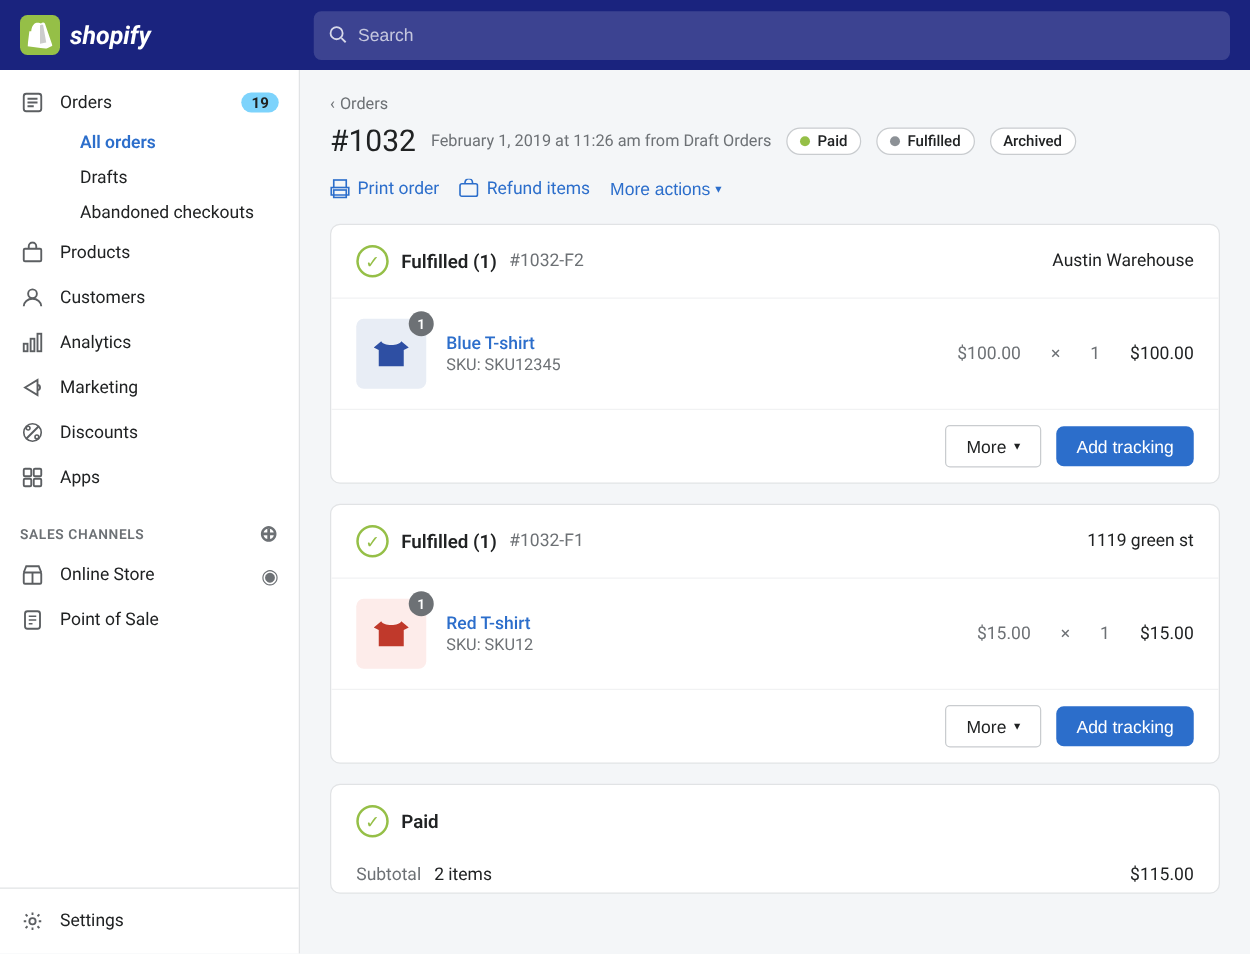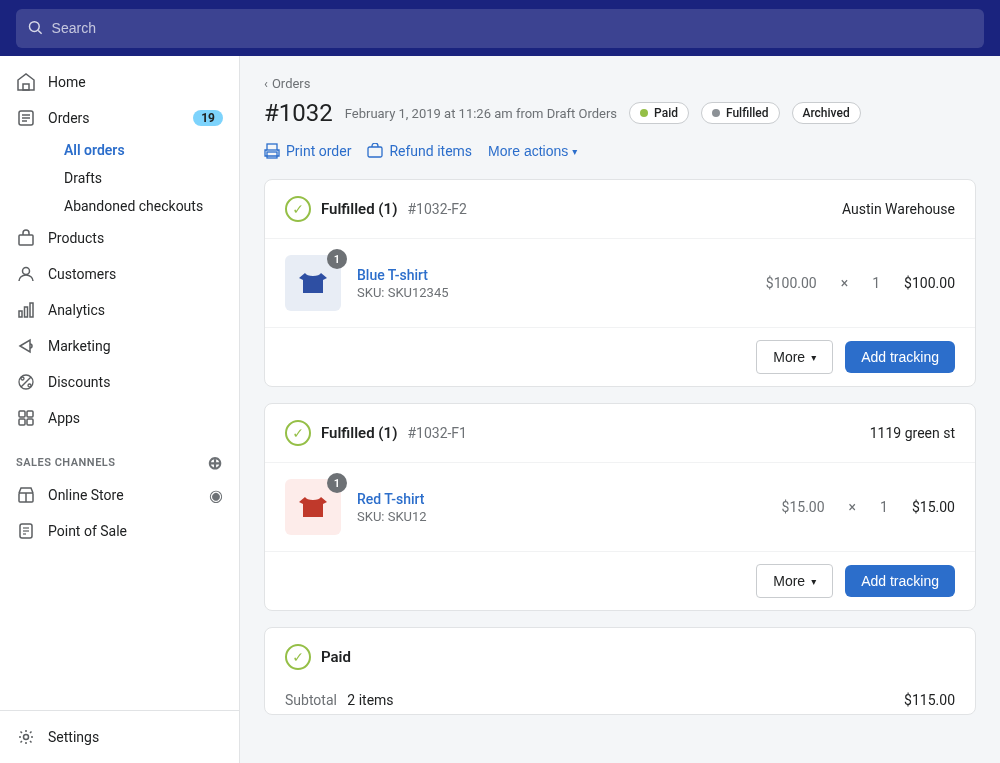--- a/index.html
+++ b/index.html
@@ -393,42 +393,42 @@
       padding: 6px 20px;
       font-size: 14px;
       color: #202223;
     }
     .paid-row .label { color: #6d7175; }
   </style>
 </head>
 <body>
 
 <div class="top-nav">
+  <div class="logo-area">
+    <div class="logo-icon">
+      <svg width="20" height="22" viewBox="0 0 20 22" fill="none">
+        <path d="M14 2s-.3-1-1.5-1c-.6 0-1.2.4-1.7.8C9.6 1.3 7 .5 5 2.5 3.5 4 3 6.5 3 8H1.5L0 20l15 2 5-2.5L14 2z" fill="white"></path>
+        <path d="M11.5 2.5c-.4.3-.9.6-1.5.7V18l5-1-2.5-14c-.3-.3-.7-.5-1-.5z" fill="rgba(0,0,0,0.2)"></path>
+      </svg>
+    </div>
+    <span style="font-style:italic">shopify</span>
+  </div>
   <div class="search-bar">
     <svg width="16" height="16" viewBox="0 0 16 16" fill="none">
       <circle cx="6.5" cy="6.5" r="5" stroke="rgba(255,255,255,0.8)" stroke-width="1.5"></circle>
       <line x1="10.5" y1="10.5" x2="14" y2="14" stroke="rgba(255,255,255,0.8)" stroke-width="1.5"></line>
     </svg>
     <input type="text" placeholder="Search" style="">
   </div>
 </div>
 
 <div class="main-layout">
 
   <div class="sidebar">
 
-    <div class="nav-item">
-      <span class="icon">
-        <svg width="18" height="18" viewBox="0 0 18 18" fill="none">
-          <path d="M1 7L9 1l8 6v10H1z" stroke="#5c5f62" stroke-width="1.5" fill="none"></path>
-          <rect x="6" y="11" width="6" height="6" fill="none" stroke="#5c5f62" stroke-width="1.5"></rect>
-        </svg>
-      </span>
-      <span>Home</span>
-    </div>
 
     <div class="nav-item active-parent">
       <span class="icon">
         <svg width="18" height="18" viewBox="0 0 18 18" fill="none">
           <rect x="2" y="2" width="14" height="14" rx="2" stroke="#5c5f62" stroke-width="1.5"></rect>
           <line x1="5" y1="6" x2="13" y2="6" stroke="#5c5f62" stroke-width="1.5"></line>
           <line x1="5" y1="9" x2="13" y2="9" stroke="#5c5f62" stroke-width="1.5"></line>
           <line x1="5" y1="12" x2="10" y2="12" stroke="#5c5f62" stroke-width="1.5"></line>
         </svg>
       </span>

